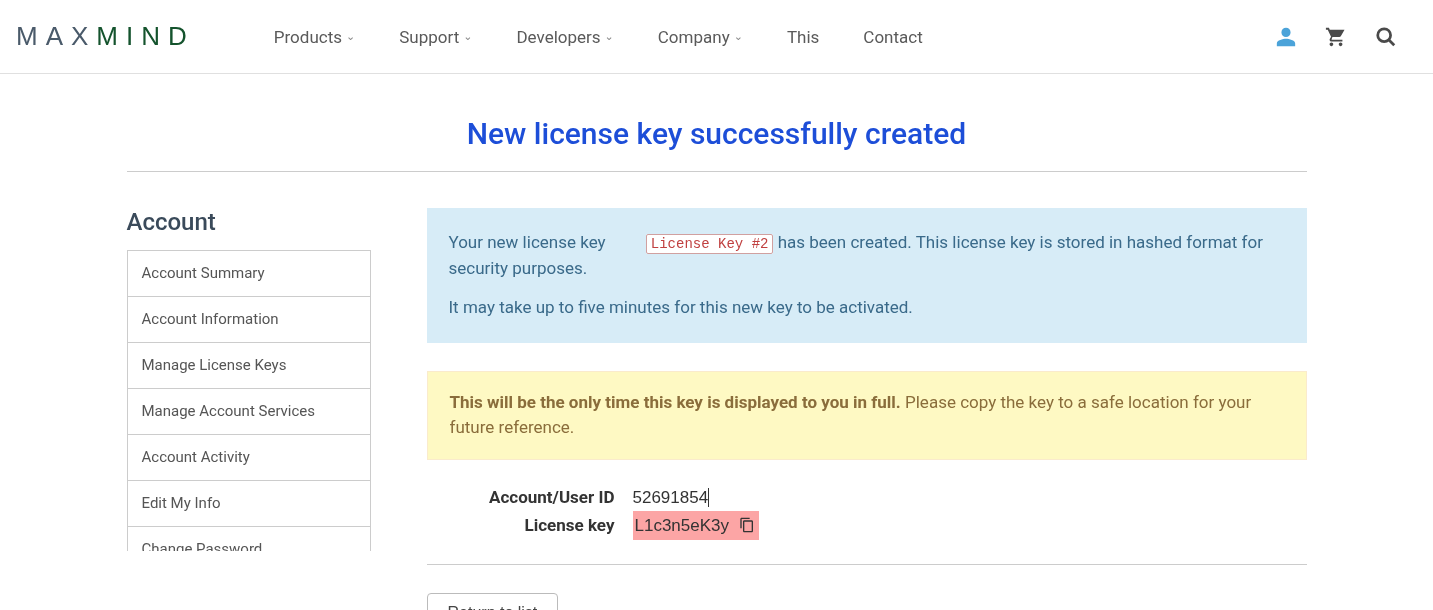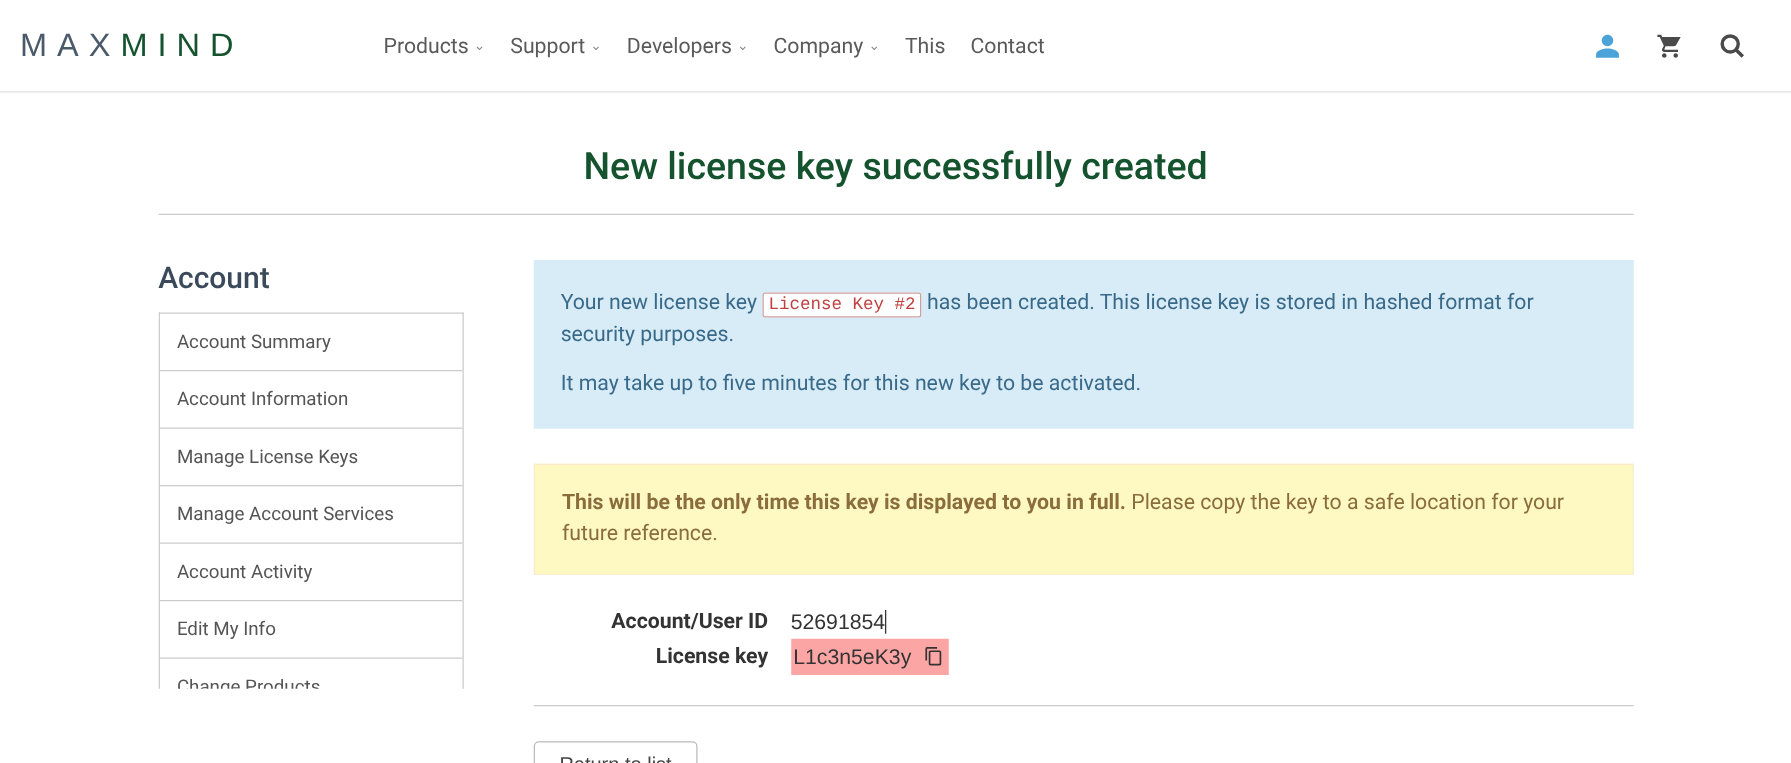--- a/index.html
+++ b/index.html
@@ -24,22 +24,22 @@
       font-weight: 500;
       letter-spacing: 8px;
       color: #4a5a6a;
       font-family: Arial, sans-serif;
     }
     .logo .mind {
       color: #14532d;
     }
     nav.main-nav {
       display: flex;
-      gap: 20px;
-      margin-left: 112px;
+      gap: 44px;
+      margin-left: 79px;
       align-items: flex-end;
     }
     .nav-item {
       font-size: 17px;
       color: #5a5a5a;
       cursor: pointer;
       display: flex;
       align-items: center;
       gap: 4px;
     }
@@ -59,21 +59,21 @@
 
     .content {
       max-width: 1180px;
       margin: 0 auto;
       padding: 0 0;
     }
     h1.page-title {
       text-align: center;
       font-size: 30px;
       font-weight: 500;
-      color: #14532d;
+      color: #1d4ed8;
       margin-top: 42px;
       padding-bottom: 20px;
       border-bottom: 1px solid #ccc;
     }
     .columns {
       display: flex;
       gap: 56px;
       margin-top: 36px;
     }
     .sidebar {
@@ -118,20 +118,21 @@
     .info-box p { margin-bottom: 14px; }
     .info-box p:last-child { margin-bottom: 0; }
     .code-tag {
       background: #fff;
       border: 1px solid #d0a0a0;
       color: #c04040;
       font-family: "Courier New", monospace;
       font-size: 14px;
       padding: 1px 4px;
       border-radius: 2px;
+      margin-left: 36px;
     }
     .warn-box {
       background: #fef9c3;
       border: 1px solid #faebcc;
       padding: 18px 22px;
       font-size: 17px;
       color: #8a6d3b;
       line-height: 1.5;
       margin-top: 28px;
     }
@@ -242,21 +243,21 @@
   <div class="columns">
     <aside class="sidebar">
       <h3>Account</h3>
       <div class="sidebar-list">
         <div class="sidebar-item">Account Summary</div>
         <div class="sidebar-item">Account Information</div>
         <div class="sidebar-item">Manage License Keys</div>
         <div class="sidebar-item">Manage Account Services</div>
         <div class="sidebar-item">Account Activity</div>
         <div class="sidebar-item">Edit My Info</div>
-        <div class="sidebar-item last-partial">Change Products</div>
+        <div class="sidebar-item last-partial">Change Password</div>
       </div>
     </aside>
 
     <div class="main-col">
       <div class="info-box">
         <p>
           <span>Your new license key </span><span class="code-tag">License Key #2</span><span> has been created. This license key is stored in hashed format for security purposes.</span>
         </p>
         <p>It may take up to five minutes for this new key to be activated.</p>
       </div>

